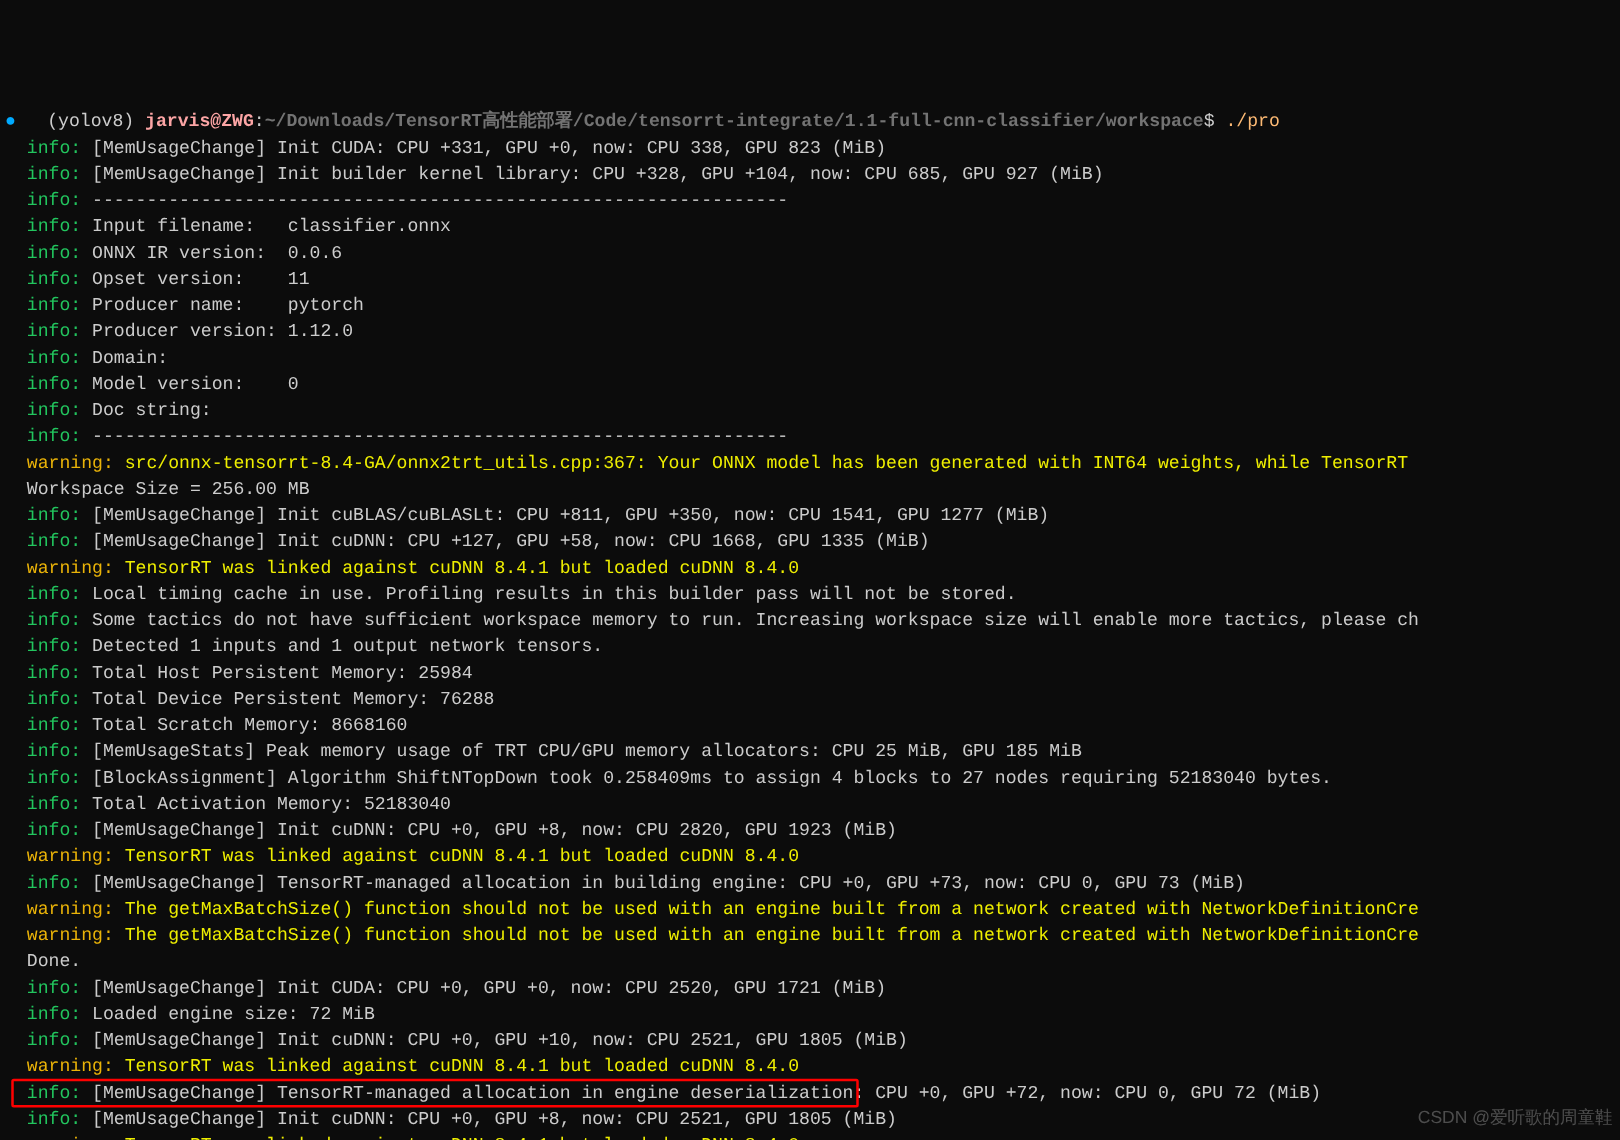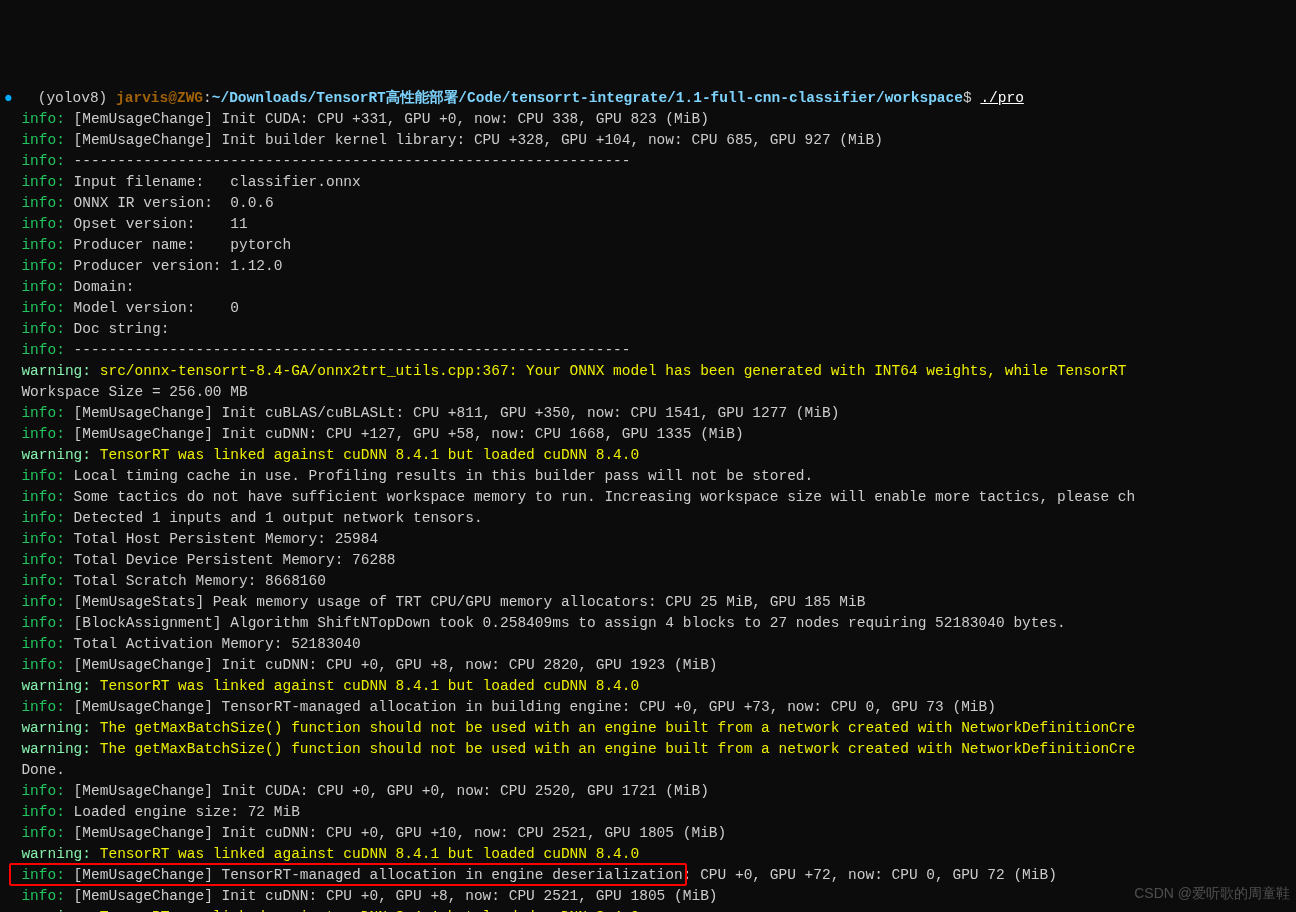--- a/index.html
+++ b/index.html
@@ -12,26 +12,26 @@
     padding: 4px 0 4px 4px;
     white-space: pre;
     overflow-x: hidden;
     position: relative;
     width: 1296px;
     height: 912px;
   }
   .line { display: block; }
   .dot { color: #00aaff; margin-right: 6px; }
   .env { color: #cccccc; margin-left: 19px; }
-  .user { color: #a16207; font-weight: bold; }
-  .path { color: #7dd3fc; font-weight: bold; }
+  .user { color: #fca5a5; font-weight: bold; }
+  .path { color: #737373; font-weight: bold; }
   .dollar { color: #cccccc; }
-  .cmd { color: #ffffff; text-decoration: underline; }
+  .cmd { color: #fdba74; }
   .info-lbl { color: #22c55e; }
-  .warn-lbl { color: #86efac; text-align: right; }
+  .warn-lbl { color: #eab308; text-align: right; }
   .txt { color: #cccccc; }
   .warn-txt { color: #eeee00; }
   .redbox {
     position: absolute;
     border: 2px solid #ff0000;
     border-radius: 2px;
     pointer-events: none;
   }
   .watermark {
     position: absolute;

